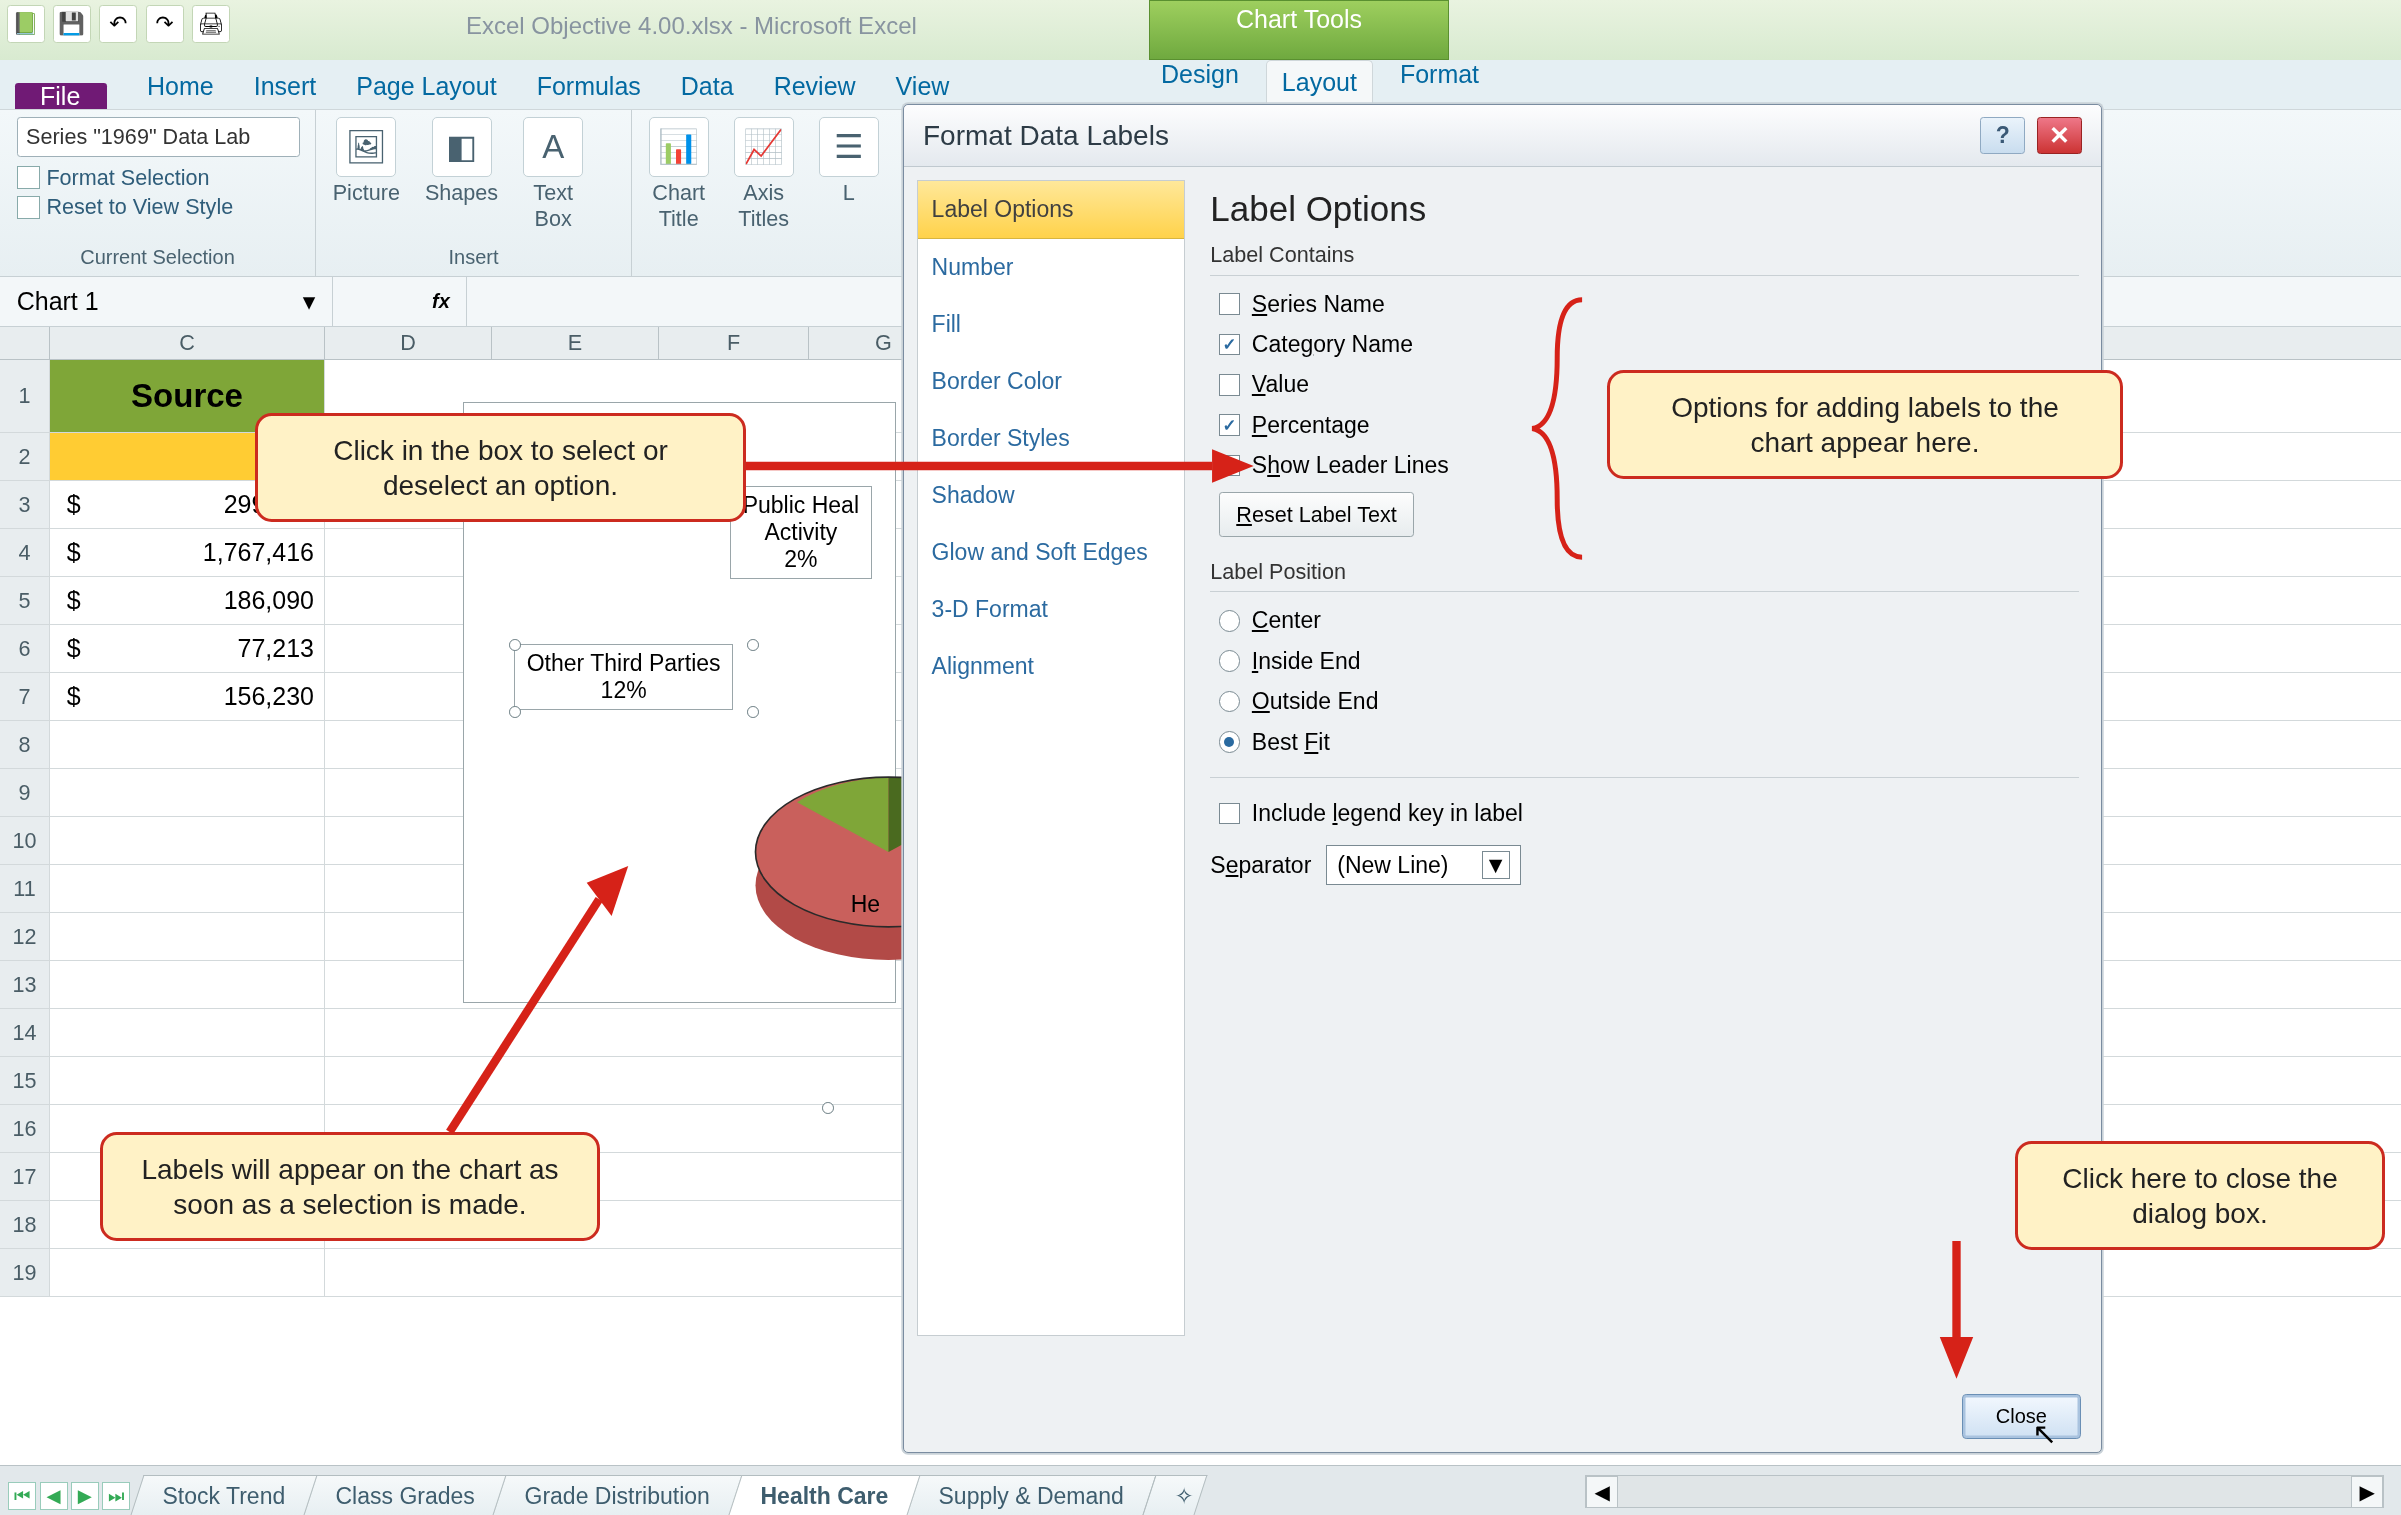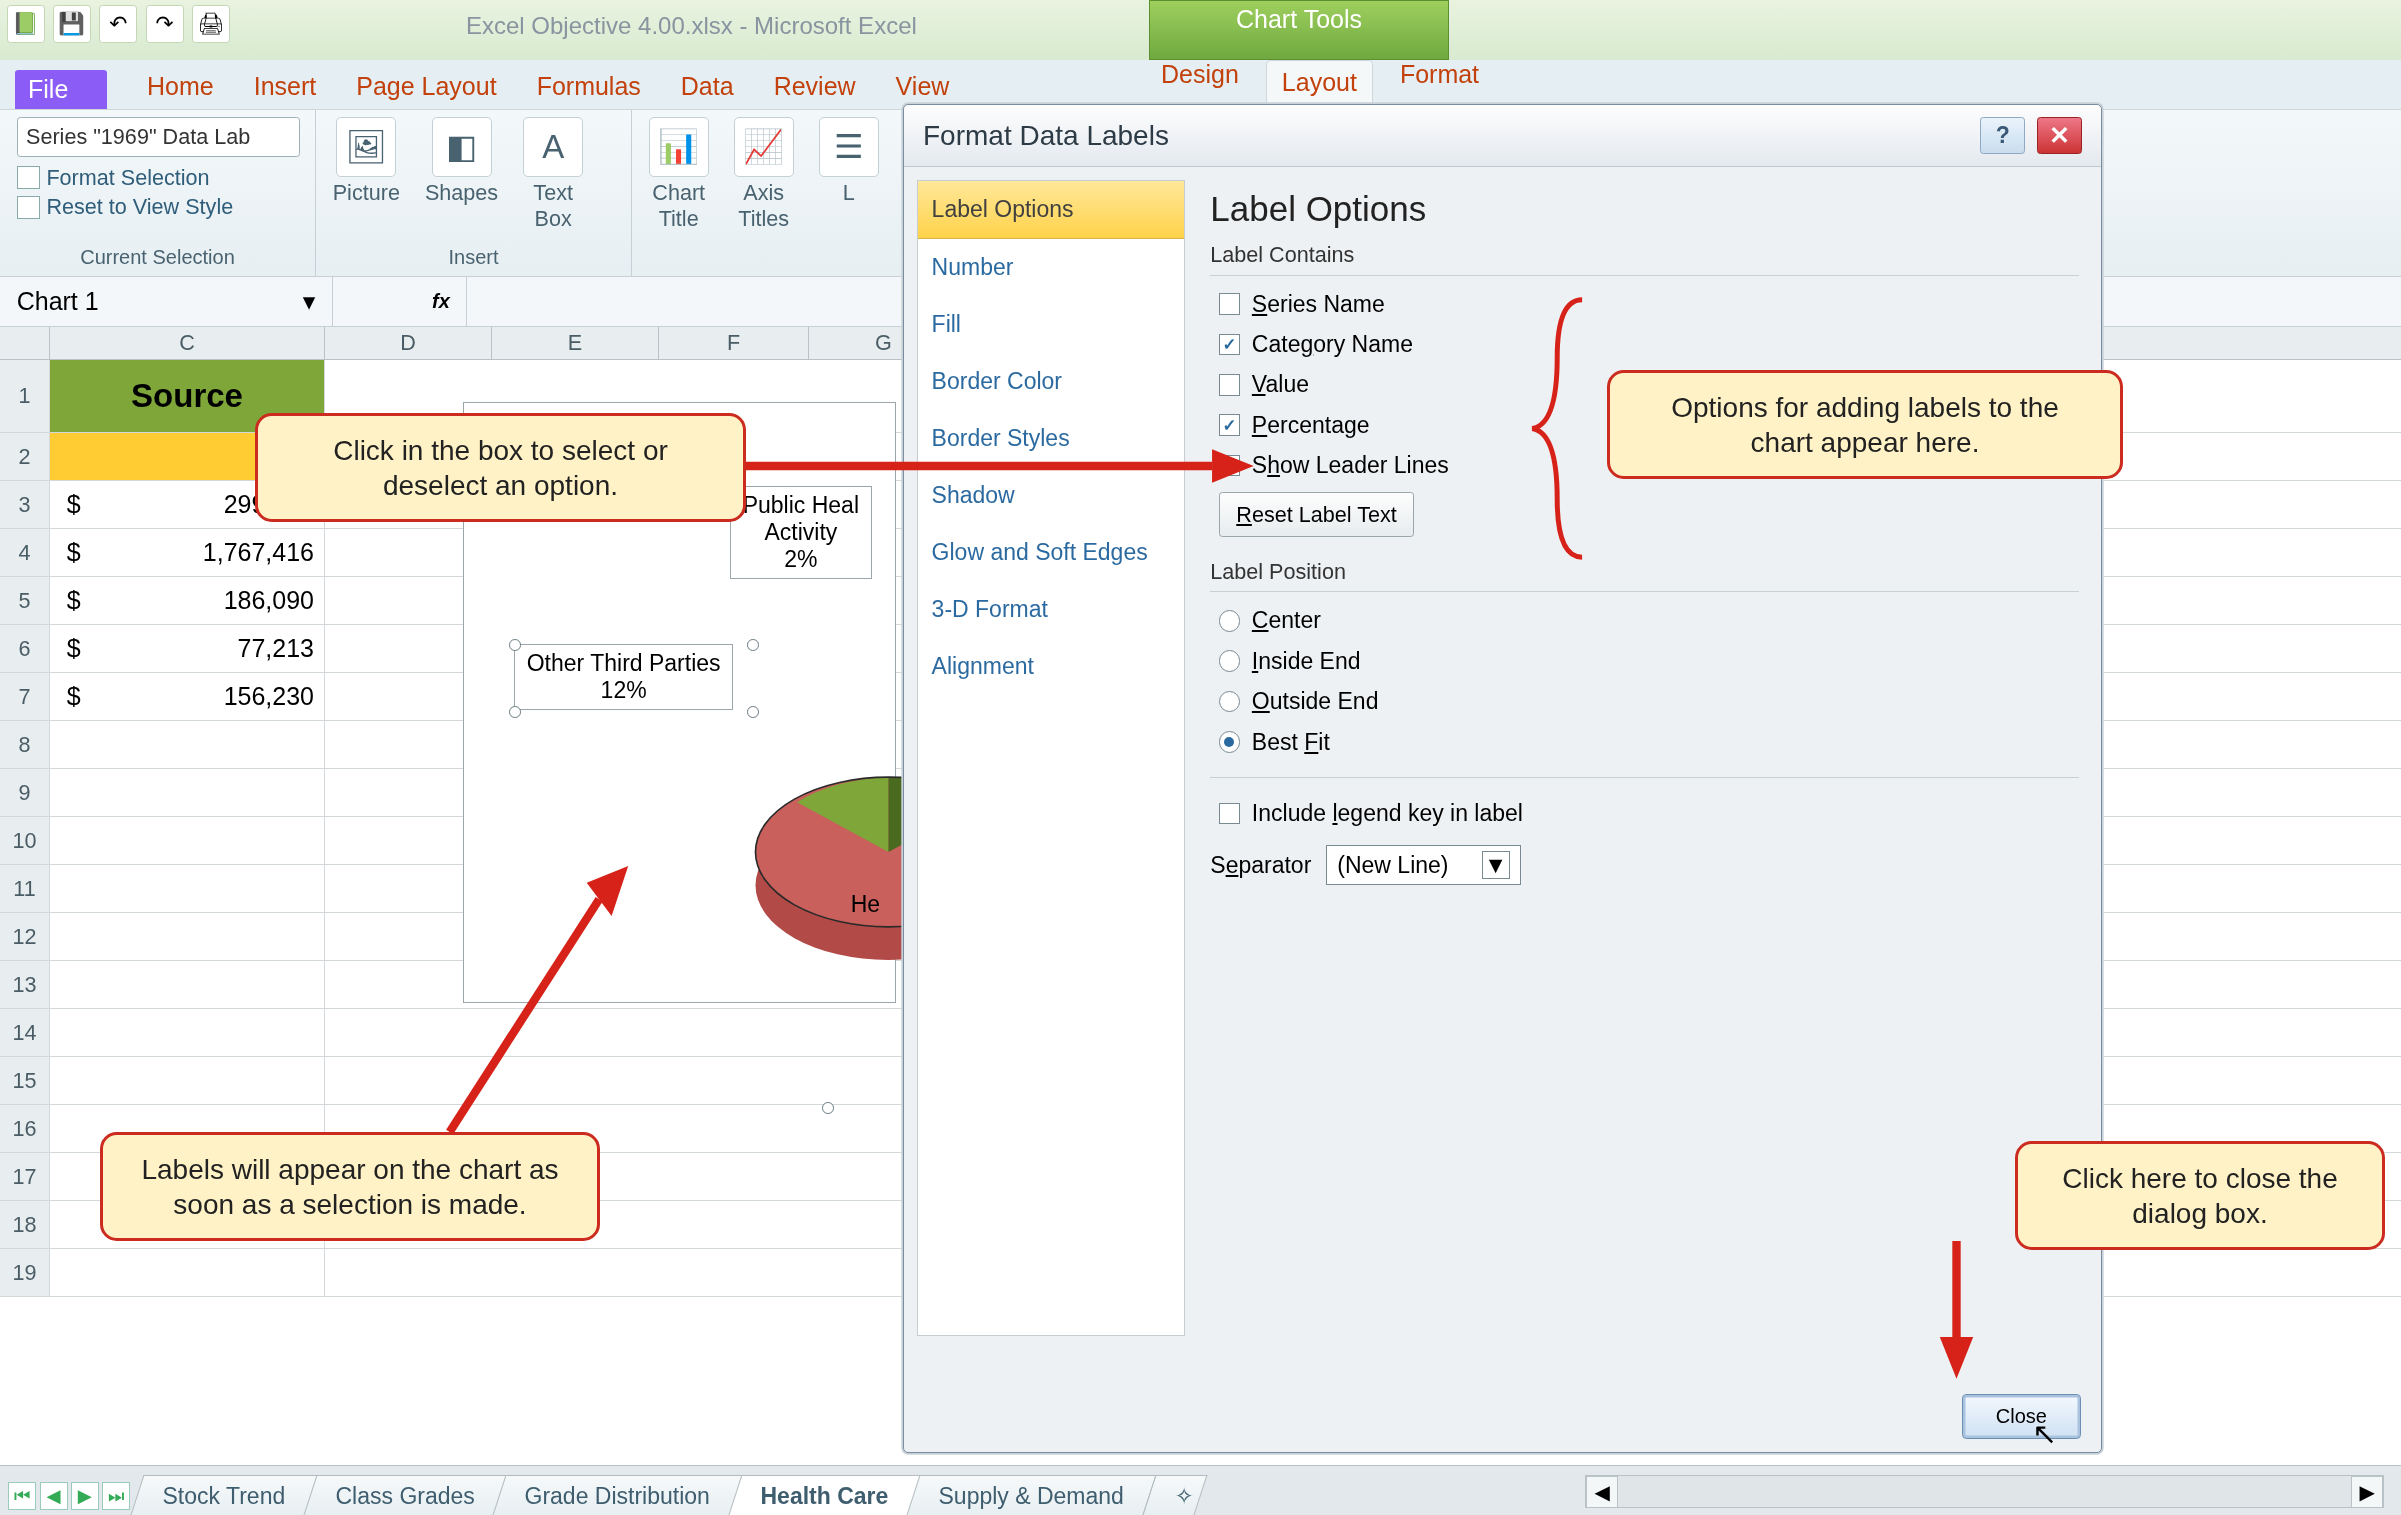--- a/index.html
+++ b/index.html
@@ -7,22 +7,22 @@
 
   
   .titlebar { height: 60px; background: linear-gradient(#e9f3e0,#d8ead0); position: relative; }
   .qat { position: absolute; left: 6.7px; top: 5px; display:flex; gap: 8.3px; align-items:center;}
   .qat .qbtn { width:38px; height:38px; border:0.8px solid #c3d6b6; border-radius:3.3px; background:#fff; display:flex; align-items:center; justify-content:center; font-size:21.6px;}
   .titletext { position: absolute; left: 466px; top: 11.7px; font-size: 24px; color:#8894a0;}
   .charttools { position:absolute; left:1149px; top:0; width:300px; height:60px; background:linear-gradient(#9ecf5e,#6fa93f); border-radius:0 0 0 0; color:#fff; text-align:center; font-size:25px; line-height:37px; border:0.8px solid #5a9030;}
 
   
   .ribbontabs { height:50px; background:#e5eff3; display:flex; align-items:flex-end; gap:40px; padding-left:15px; border-bottom:1.7px solid #cfd7da;}
-  .filetab { background:#8b5cf6; color:#fff; width:92px; height:39px; display:flex; align-items:center; justify-content:flex-start; padding-left:13px; font-size:25px; border-radius:3.3px 3.3px 0 0;}
-  .rtab { color:#c2410c; font-size:25px; padding-bottom:8.3px;}
+  .filetab { background:#701a75; color:#fff; width:92px; height:26px; display:flex; align-items:center; justify-content:flex-start; padding-left:25px; font-size:25px; border-radius:3.3px 3.3px 0 0;}
+  .rtab { color:#0369a1; font-size:25px; padding-bottom:8.3px;}
   .rtab.active { background:#f5f8f9; border:1.7px solid #cfd7da; border-bottom:none; padding:6.7px 15px 8.3px; border-radius:5px 5px 0 0;}
   .rtabs-ct { position:absolute; left:1161px; top:60px; display:flex; gap:27px; color:#496270; font-size:25px; }
   .rtabs-ct .rtab.active { background:#f5f8f9; }
 
   
   .ribbon { height:167px; background:linear-gradient(#f3f8fa,#e7eff2); display:flex; border-bottom:1.7px solid #c7d0d4; }
   .group { border-right:1.7px solid #c7d0d4; padding:6.7px 16.7px 3.3px; display:flex; flex-direction:column; justify-content:space-between;}
   .group .label { font-size:20px; color:#496270; text-align:center; padding:3.3px 0;}
   .sel-box { width:283px; height:40px; border:1.7px solid #9fb0b8; border-radius:3.3px; background:#fff; font-size:21.6px; padding:5px 8.3px; margin-bottom:5px; color:#333;}
   .sel-link { color:#2f5d7a; font-size:21.6px; margin:3.3px 0; display:flex; gap:6.7px; align-items:center;}

